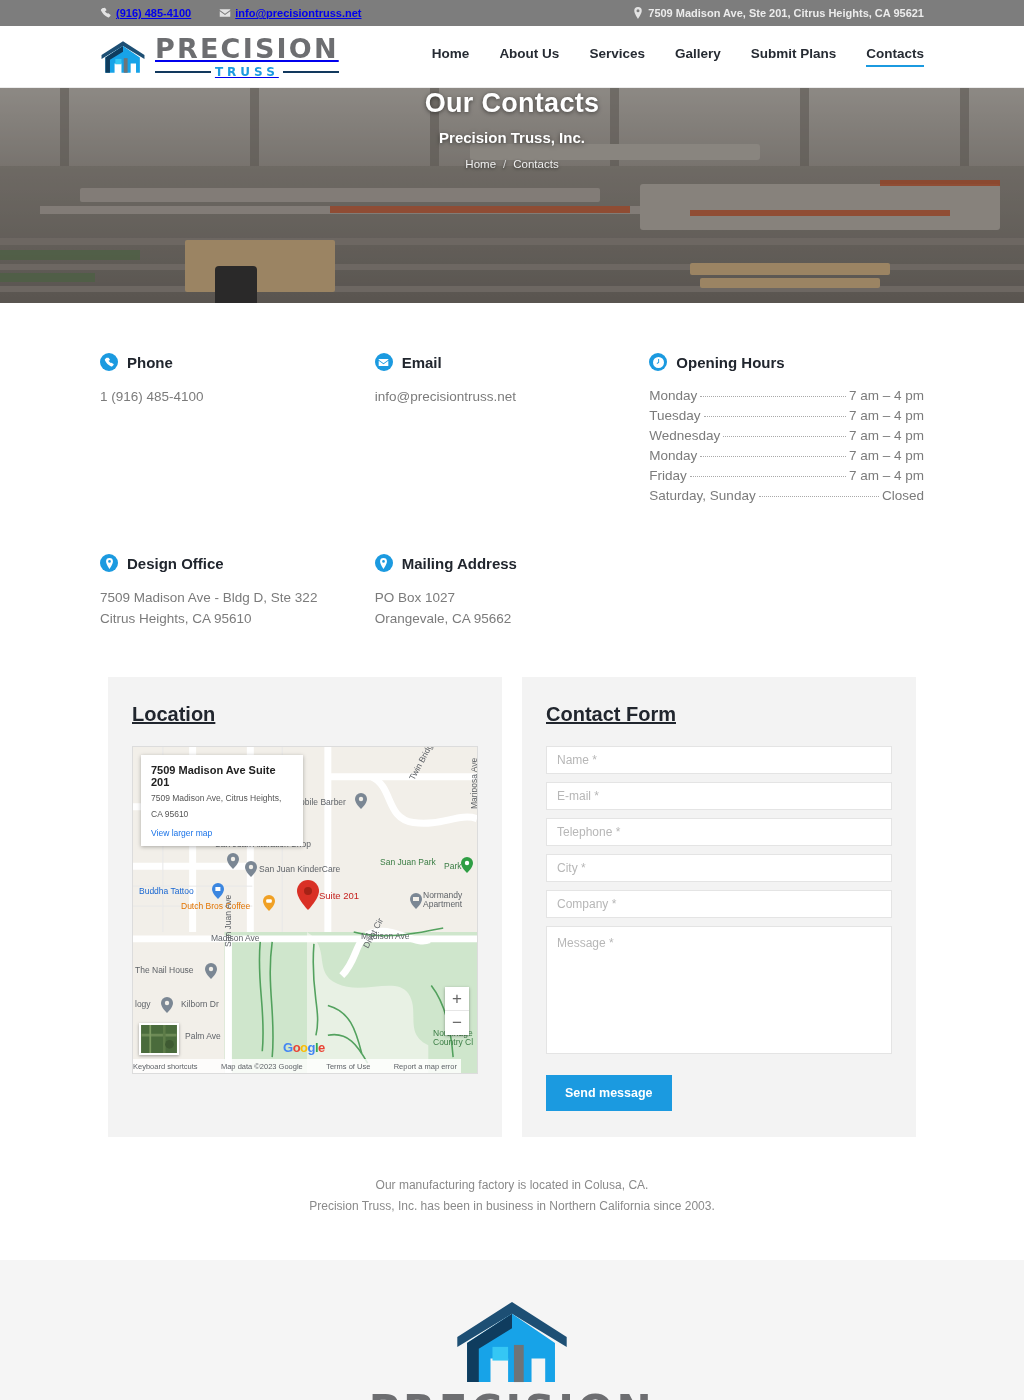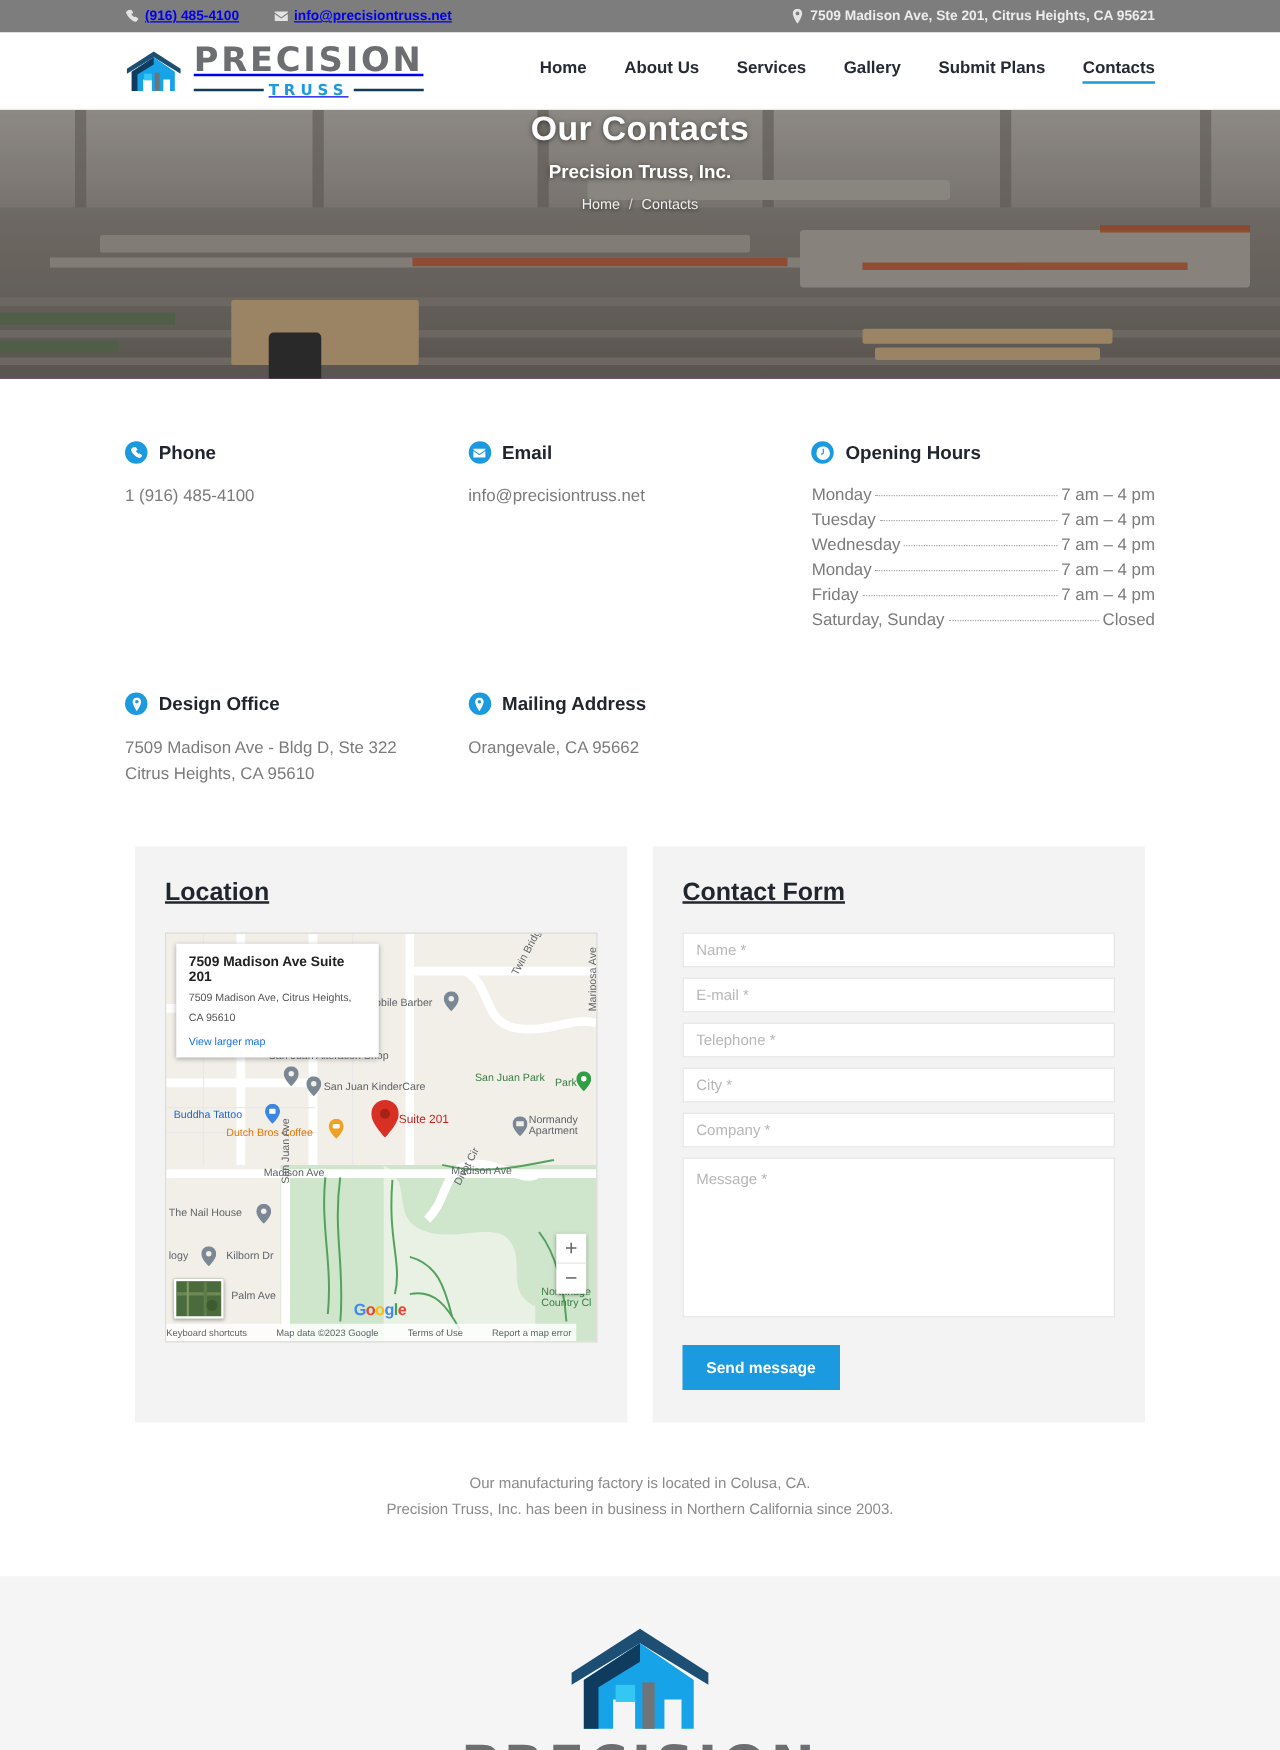--- a/index.html
+++ b/index.html
@@ -405,20 +405,21 @@
 
     <div>
       <div class="info-head">
         <span class="ico-circle">
           <svg viewBox="0 0 16 16">
               <path d="M8 0a5 5 0 0 0-5 5c0 3.7 5 11 5 11s5-7.3 5-11a5 5 0 0 0-5-5zm0 7a2 2 0 1 1 0-4 2 2 0 0 1 0 4z"></path>
             </svg>
         </span>
         <span class="info-title">Mailing Address</span>
       </div>
+      <div class="info-line">PO Box 1027</div>
       <div class="info-line">Orangevale, CA 95662</div>
     </div>
 
     <div></div>
   </div>
 </div>
 
 <div class="panels">
 
   <div class="panel">

